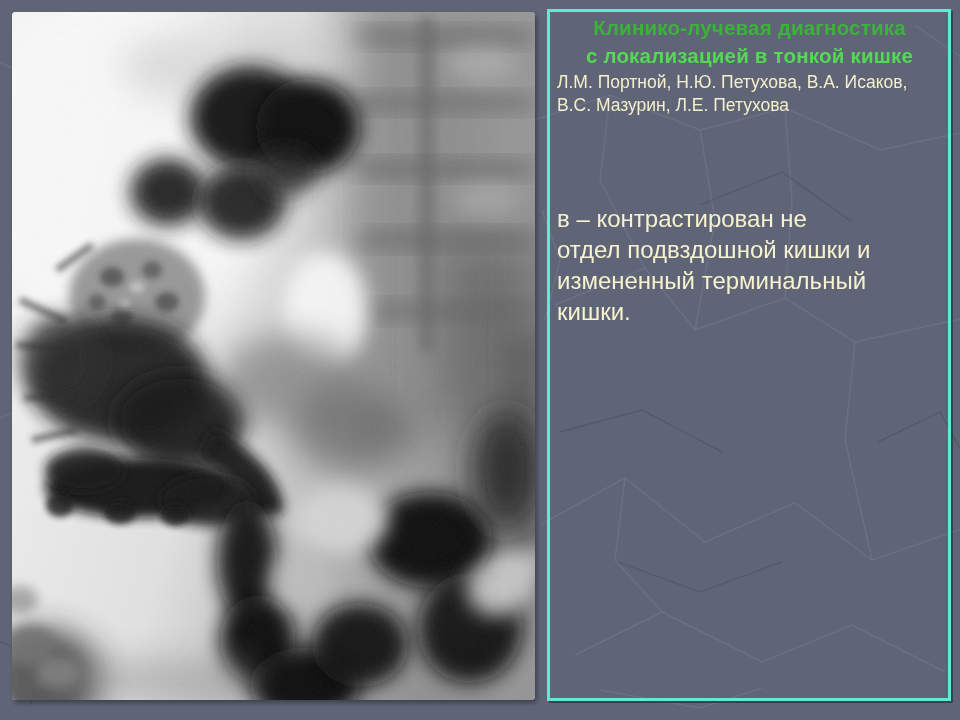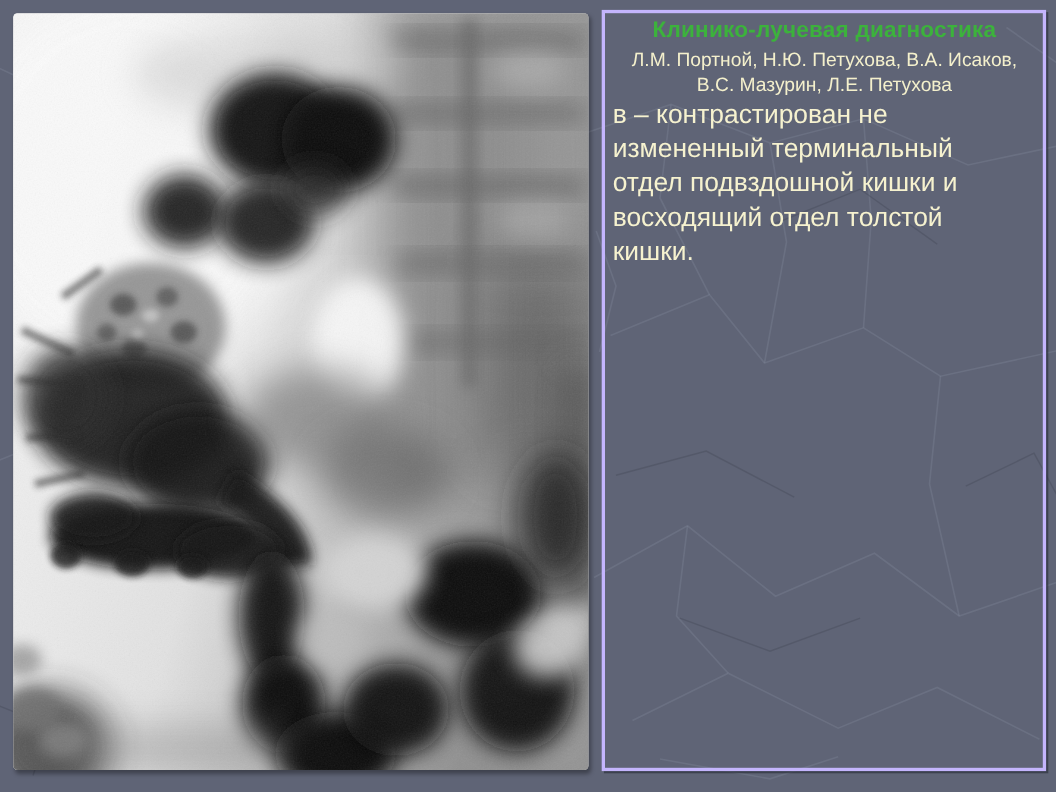--- a/index.html
+++ b/index.html
@@ -11,39 +11,39 @@
   .bg-pattern{position:absolute;left:0;top:0;width:960px;height:720px;pointer-events:none;}
   .xray{
     position:absolute;left:12px;top:12px;width:523px;height:688px;
     border-radius:4px;overflow:hidden;
     box-shadow:2px 3px 4px rgba(0,0,0,0.35);
     background:#ddd;
   }
   .xray svg{display:block;}
   .panel{
     position:absolute;left:547px;top:9px;width:404px;height:692px;
-    box-sizing:border-box;border:3px solid #c4b5fd;
+    box-sizing:border-box;border:3px solid #5eead4;
     box-shadow:2px 2px 0 rgba(42,46,58,0.65);
     padding:4px 6px 0 7px;
   }
   .title-block{text-align:center;}
   .title-line{
     font-size:20.5px;line-height:24px;font-weight:bold;color:#3cb23c;
     letter-spacing:0.2px;
   }
   .subtitle-line{
     font-size:20.5px;line-height:25px;font-weight:bold;color:#55d855;
     margin-top:3px;letter-spacing:0.2px;
   }
   .authors{
-    text-align:center;margin-top:3px;color:#f4f0cc;
+    text-align:left;margin-top:3px;color:#f4f0cc;
     font-size:17.5px;line-height:23px;
   }
   .caption{
-    color:#f6f2cf;font-size:24px;line-height:31px;
+    margin-top:86px;color:#f6f2cf;font-size:24px;line-height:31px;
     text-align:left;
   }
 </style>
 </head>
 <body>
 
 <div class="slide">
 
   <svg class="bg-pattern" width="960" height="720" viewBox="0 0 960 720">
     <g fill="none" stroke="#8a8fa3" stroke-opacity="0.28" stroke-width="1.5">
@@ -178,27 +178,27 @@
       <ellipse cx="8" cy="588" rx="18" ry="14" fill="#8a8a8a" opacity="0.7" filter="url(#b6)"></ellipse>
       <rect x="0" y="648" width="240" height="40" fill="#8a8a8a" opacity="0.45" filter="url(#b16)"></rect>
 
       <rect width="523" height="688" filter="url(#grain)" opacity="0.09"></rect>
     </svg>
   </div>
 
   <div class="panel">
     <div class="title-block">
       <div class="title-line">Клинико-лучевая диагностика</div>
+      <div class="subtitle-line">с локализацией в тонкой кишке</div>
     </div>
     <div class="authors">
       <div>Л.М. Портной, Н.Ю. Петухова, В.А. Исаков,</div>
       <div>В.С. Мазурин, Л.Е. Петухова</div>
     </div>
     <div class="caption">
       <div>в – контрастирован не</div>
+      <div>отдел подвздошной кишки и</div>
       <div>измененный терминальный</div>
-      <div>отдел подвздошной кишки и</div>
-      <div>восходящий отдел толстой</div>
       <div>кишки.</div>
     </div>
   </div>
 
 </div>
 
 </body></html>

